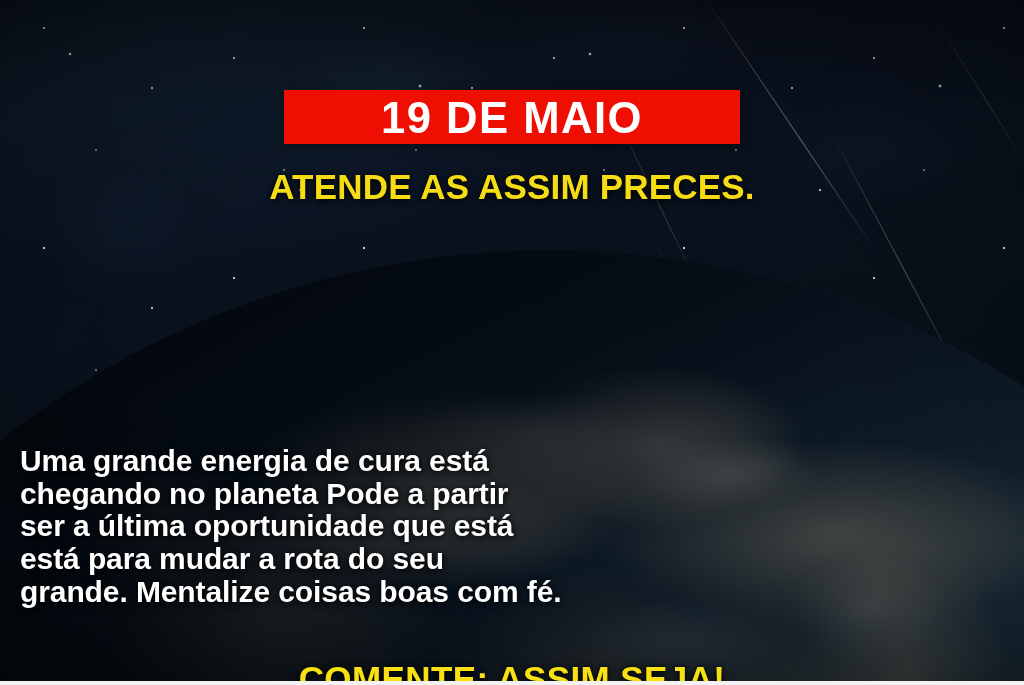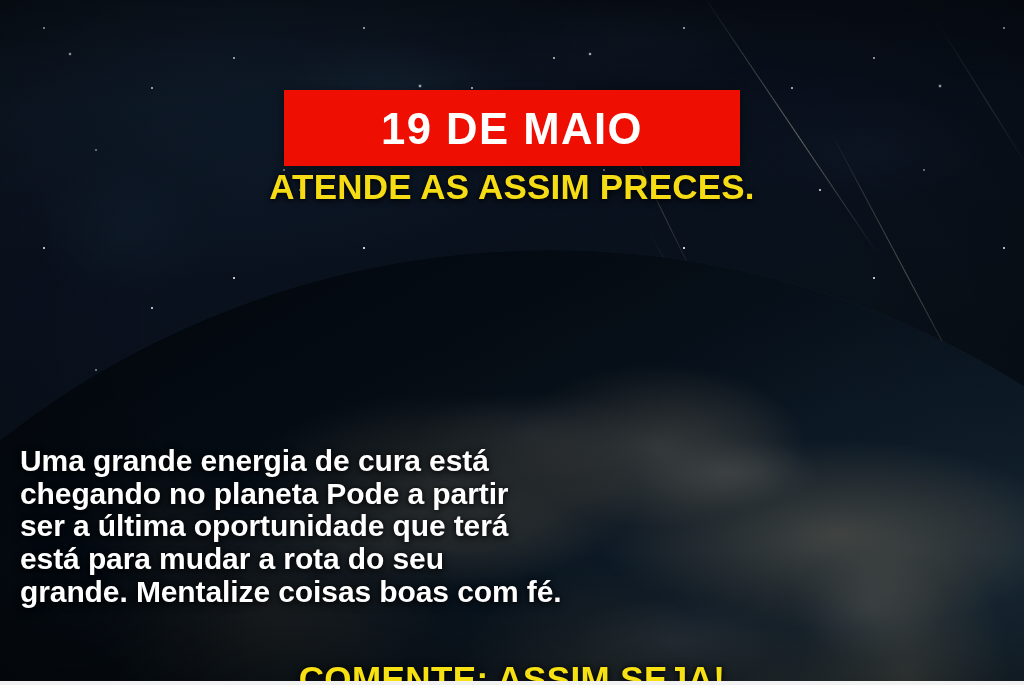--- a/index.html
+++ b/index.html
@@ -247,21 +247,21 @@
     z-index: 5;
   }
 
   
   .date-banner {
     position: absolute;
     left: 50%;
     transform: translateX(-50%);
     top: 90px;
     width: 456px;
-    height: 76px;
+    height: 54px;
     background: #ee0e02;
     display: flex;
     align-items: center;
     justify-content: center;
     box-shadow: 0 2px 10px rgba(0,0,0,0.45);
   }
   .date-banner-text {
     color: #ffffff;
     font-family: "Liberation Sans", sans-serif;
     font-size: 45px;
@@ -372,21 +372,21 @@
       <span class="date-banner-text">19 DE MAIO</span>
     </div>
 
     <div class="headline">
       <span class="headline-line">ATENDE AS ASSIM PRECES.</span>
     </div>
 
     <div class="body-copy">
       <span class="body-line">Uma grande energia de cura está</span>
       <span class="body-line">chegando no planeta Pode a partir</span>
-      <span class="body-line">ser a última oportunidade que terá</span>
+      <span class="body-line">ser a última oportunidade que está</span>
       <span class="body-line">está para mudar a rota do seu</span>
       <span class="body-line">grande. Mentalize coisas boas com fé.</span>
     </div>
 
     <div class="cta">COMENTE: ASSIM SEJA!</div>
 
   </div>
 
   <div class="bottom-edge"></div>
 </div>

